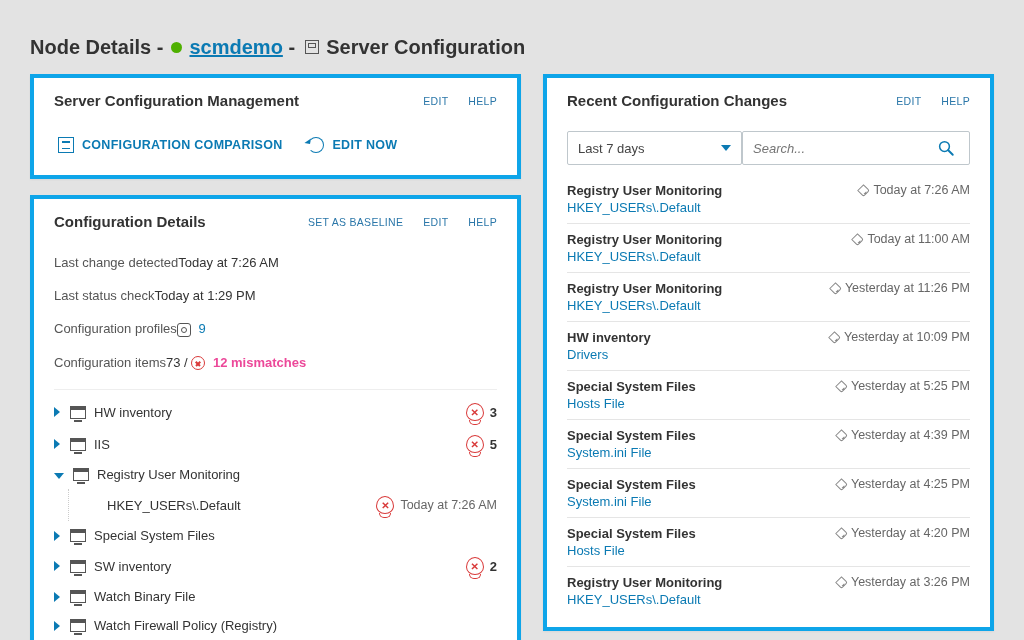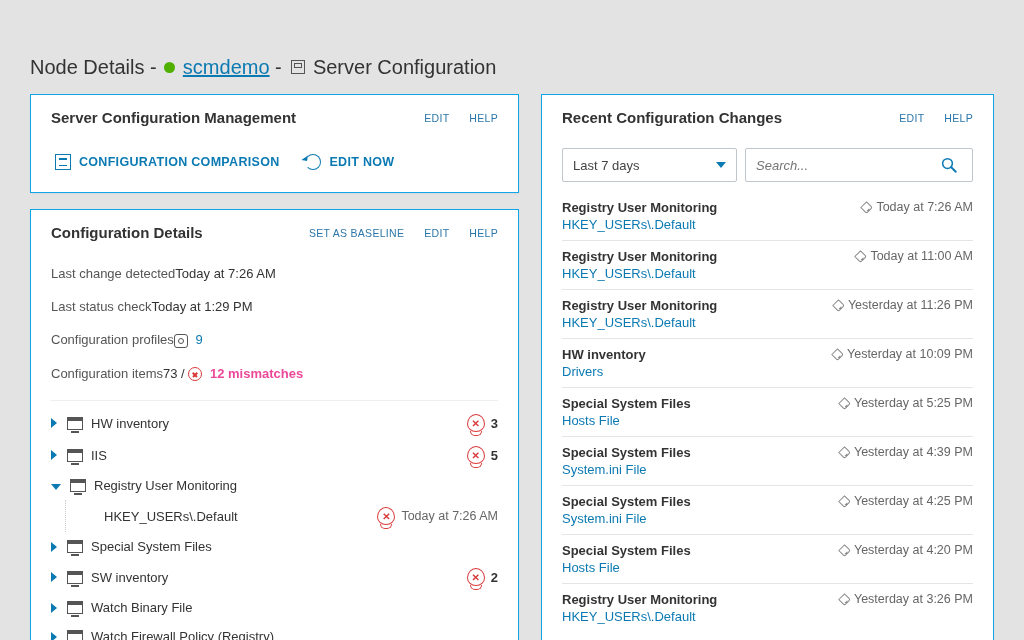--- a/index.html
+++ b/index.html
@@ -7,24 +7,23 @@
     font-family: Arial, Helvetica, sans-serif;
     background: #e3e3e3;
     color: #333;
     font-size: 13px;
     width: 1024px;
     height: 640px;
     overflow: hidden;
   }
   .page-title {
     font-size: 20px;
-    font-weight: 400;
+    font-weight: 700;
     color: #333;
     padding: 36px 30px 15px;
-    margin-top: 20px;
   }
   .page-title .dot {
     display: inline-block;
     width: 11px;
     height: 11px;
     border-radius: 50%;
     background: #4fb000;
     vertical-align: middle;
     margin: 0 2px 2px 2px;
   }
@@ -47,21 +46,21 @@
   }
   .cols {
     display: flex;
     gap: 22px;
     padding: 0 30px 20px;
   }
   .col-left { width: 522px; }
   .col-right { flex: 1; }
   .panel {
     background: #fff;
-    border: 1px solid #0ea5e9;
+    border: 4px solid #0ea5e9;
     box-shadow: 0 1px 2px rgba(0,0,0,0.05);
     margin-bottom: 16px;
   }
   .panel-head {
     display: flex;
     align-items: center;
     padding: 14px 20px 10px;
   }
   .panel-title {
     font-size: 15px;
@@ -216,21 +215,21 @@
     position: relative;
   }
   .profile-icon::after {
     content:""; position:absolute;
     left:3px; right:3px; bottom:-4px; height:2px; background:#555;
   }
   .tree-label { flex: 1; color: #333; }
   .cnt { color: #333; font-weight: 700; margin-left: 6px; }
   .filter-row {
     display: flex;
-    gap: 8px;
+    gap: 0;
     padding: 12px 20px 8px;
   }
   .select {
     flex: 0 0 175px;
     height: 34px;
     border: 1px solid #bfc7cc;
     border-radius: 2px;
     display: flex;
     align-items: center;
     justify-content: space-between;

